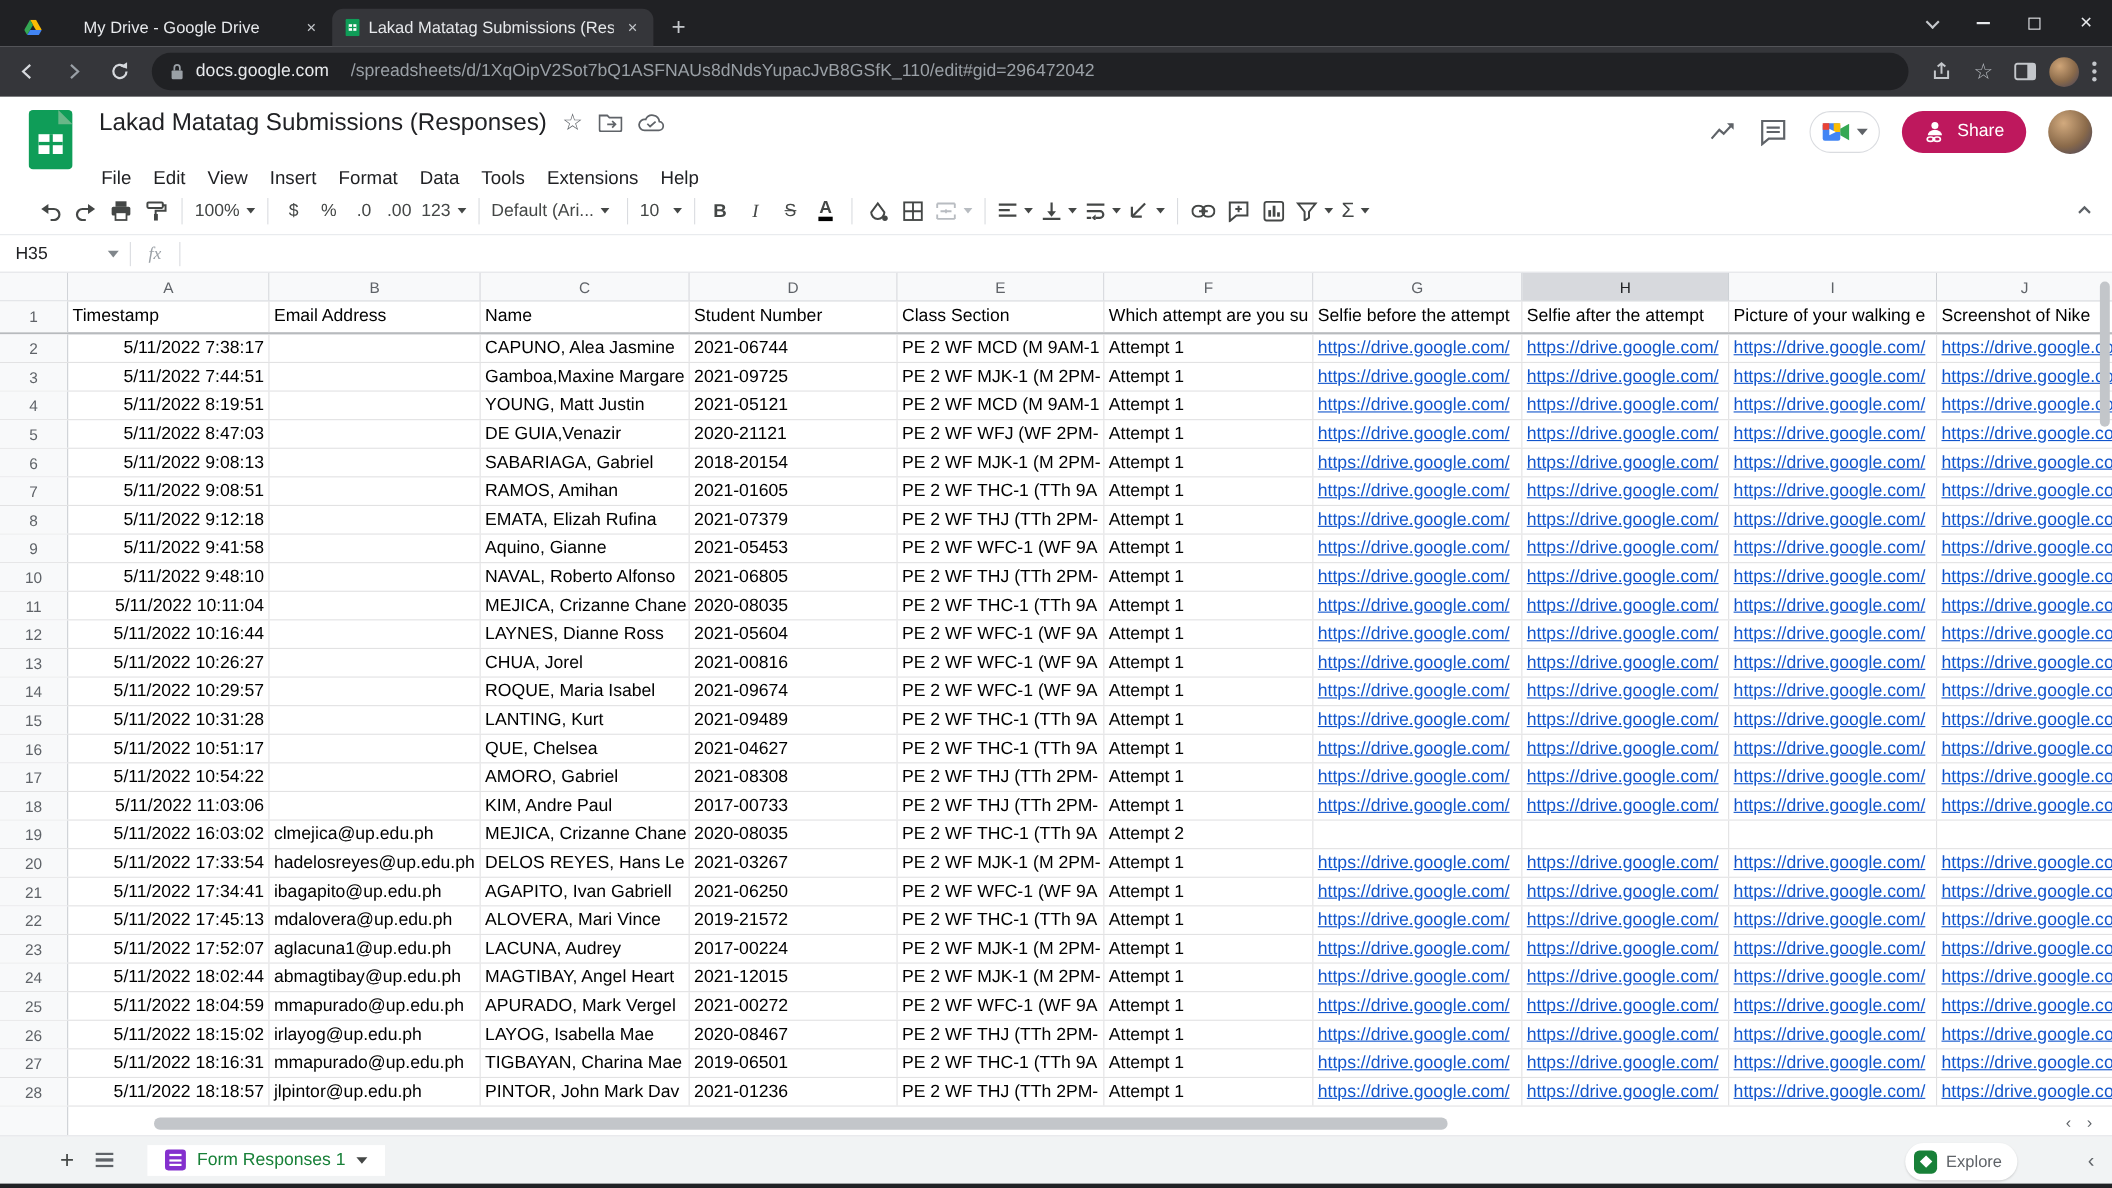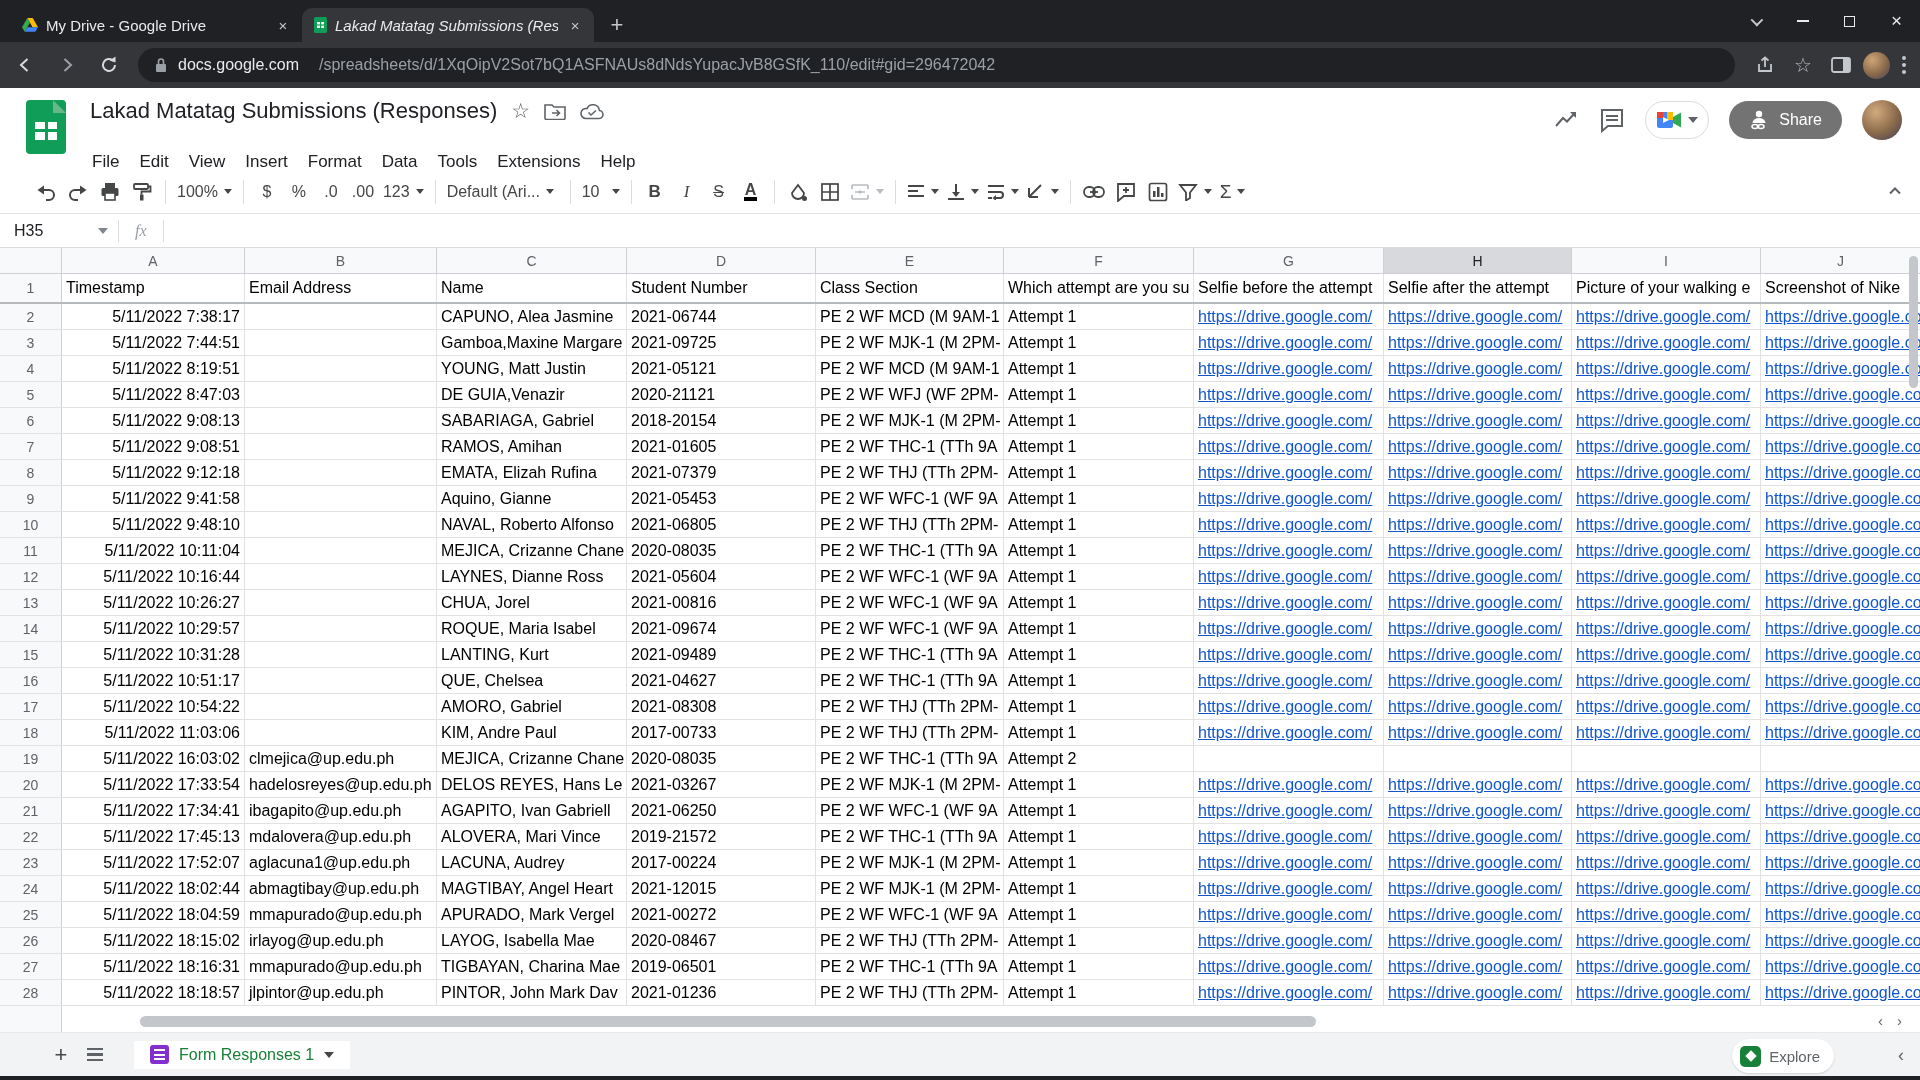--- a/index.html
+++ b/index.html
@@ -1,22 +1,22 @@
 <!DOCTYPE html>
 <html><head>
 <meta charset="utf-8">
 <style>
   * { box-sizing: border-box; margin: 0; padding: 0; }
   html,body { width:1920px; height:1080px; overflow:hidden; font-family:"Liberation Sans", sans-serif; background:#fff; }
 
   
   .tabstrip { position:absolute; top:0; left:0; width:1920px; height:42px; background:#202124; display:flex; align-items:flex-end; }
   .tab { height:34px; display:flex; align-items:center; padding:0 10px 0 12px; width:292px; color:#e8eaed; font-size:15px; border-radius:10px 10px 0 0; }
-  .tab .tlabel { flex:1; white-space:nowrap; overflow:hidden; margin:0 8px; }
-  .tab.active { background:#35363a;font-style:italic; }
+  .tab .tlabel { flex:1; white-space:nowrap; overflow:hidden; margin:0 8px;text-align:center; }
+  .tab.active { background:#35363a; }
   .tclose { width:18px; height:18px; border-radius:50%; display:flex; align-items:center; justify-content:center; color:#c4c7cb; font-size:15px; }
   .newtab { width:30px; height:30px; margin:0 0 2px 8px; color:#c4c7cb; font-size:22px; display:flex; align-items:center; justify-content:center; border-radius:50%; }
   .winctl { margin-left:auto; display:flex; height:42px; }
   .wbtn { width:47px; height:42px; display:flex; align-items:center; justify-content:center; color:#e8eaed; font-size:15px; }
   .chev { width:9px; height:9px; border-right:2px solid #c4c7cb; border-bottom:2px solid #c4c7cb; transform:rotate(45deg) translateY(-2px); }
   .maxbox { width:11px; height:11px; border:1.5px solid #e8eaed; }
   .minbar { width:12px; height:2px; background:#e8eaed; }
 
   
   .urlrow { position:absolute; top:42px; left:0; width:1920px; height:46px; background:#35363a; display:flex; align-items:center; }
@@ -34,21 +34,21 @@
   .dochdr { position:absolute; top:88px; left:0; width:1920px; height:82px; background:#fff; }
   .slogo { position:absolute; left:26px; top:12px; }
   .dtitle-row { position:absolute; left:90px; top:10px; display:flex; align-items:center; gap:14px; }
   .dtitle { font-size:22px; color:#202124; white-space:nowrap; }
   .hico { color:#5f6368; display:flex; align-items:center; }
   .menus { position:absolute; left:82px; top:60px; display:flex; }
   .menu-item { font-size:17px; color:#202124; padding:4px 10px; border-radius:4px; }
   .hdr-right { position:absolute; right:18px; top:12px; display:flex; align-items:center; gap:20px; }
   .meetpill { height:38px; border:1px solid #dadce0; border-radius:19px; display:flex; align-items:center; padding:0 10px; gap:6px; background:#fff; }
   .ddar { width:0; height:0; border-left:5px solid transparent; border-right:5px solid transparent; border-top:6px solid #5f6368; }
-  .sharebtn { height:38px; background:#737373; color:#fff; border-radius:20px; display:flex; align-items:center; gap:10px; padding:0 20px; font-size:16px; font-weight:500; }
+  .sharebtn { height:38px; background:#be185d; color:#fff; border-radius:20px; display:flex; align-items:center; gap:10px; padding:0 20px; font-size:16px; font-weight:500; }
   .avatar-lg { width:40px; height:40px; border-radius:50%; background:radial-gradient(circle at 35% 30%, #d2aa7e, #8a6a4a 55%, #3c3d5e); }
 
   
   .toolbar { position:absolute; top:170px; left:0; width:1920px; height:44px; background:#fff; border-bottom:1px solid #e0e3e7; display:flex; align-items:center; padding-left:30px; }
   .tbi { min-width:32px; height:32px; display:flex; align-items:center; justify-content:center; color:#444746; font-size:16px; border-radius:4px; gap:3px; padding:0 4px; }
   .tbi.txt { font-weight:400; }
   .tdiv { width:1px; height:24px; background:#dadce0; margin:0 7px; }
   .caret { width:0; height:0; border-left:4px solid transparent; border-right:4px solid transparent; border-top:5px solid #444746; margin-left:3px; }
   .caret.dis { border-top-color:#b8bcc1; }
   .tbB { font-weight:bold; font-size:17px; }

